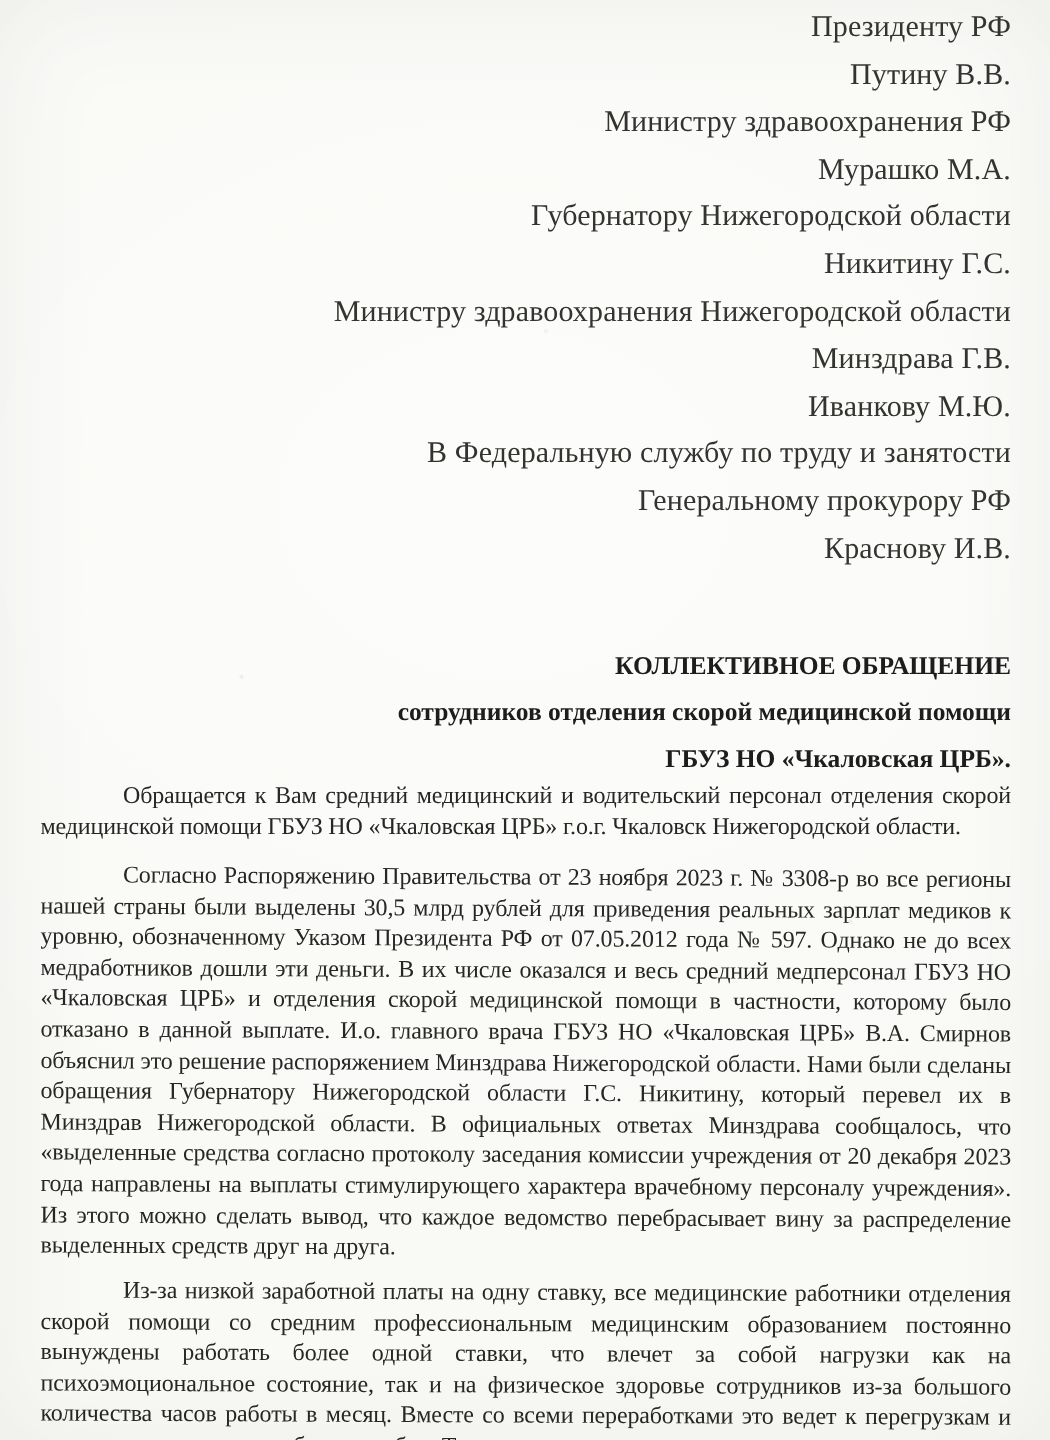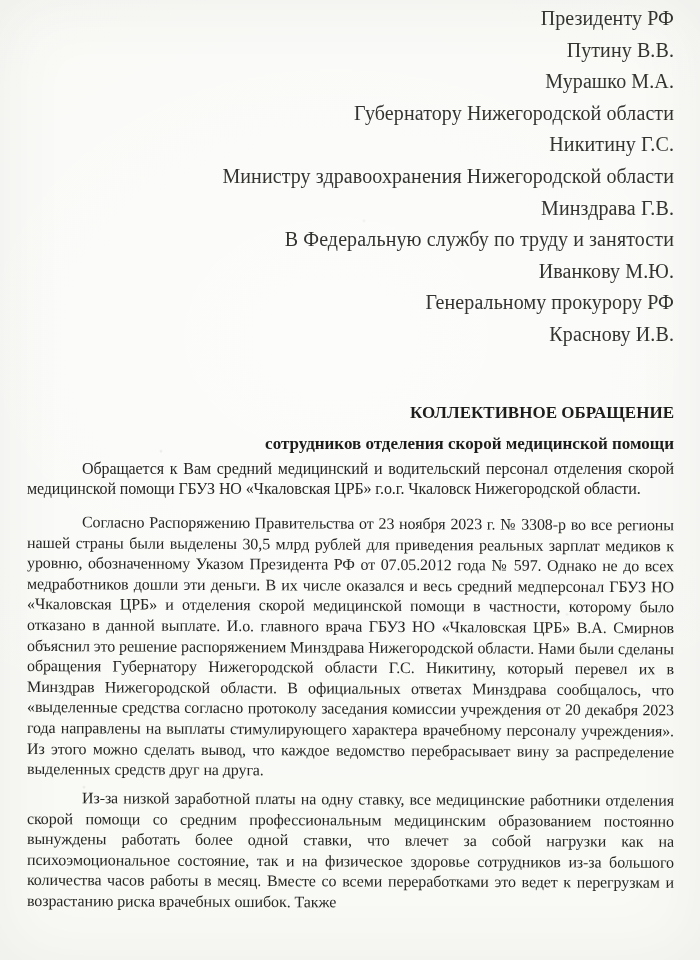--- a/index.html
+++ b/index.html
@@ -59,33 +59,35 @@
   .para-3 { margin-top: 9px;  transform: skewY(0.25deg); transform-origin: 0 0; }
 </style>
 </head>
 <body>
 
 <div class="page">
 
   <div class="addressees">
     <div>Президенту РФ</div>
     <div>Путину В.В.</div>
+    <div>Министру здравоохранения РФ</div>
     <div>Мурашко М.А.</div>
     <div>Губернатору Нижегородской области</div>
     <div>Никитину Г.С.</div>
     <div>Министру здравоохранения Нижегородской области</div>
     <div>Минздрава Г.В.</div>
+    <div>Иванкову М.Ю.</div>
     <div>В Федеральную службу по труду и занятости</div>
-    <div>Иванкову М.Ю.</div>
     <div>Генеральному прокурору РФ</div>
     <div>Краснову И.В.</div>
   </div>
 
   <div class="title-block">
     <div>КОЛЛЕКТИВНОЕ ОБРАЩЕНИЕ</div>
     <div>сотрудников отделения скорой медицинской помощи</div>
+    <div>ГБУЗ НО «Чкаловская ЦРБ».</div>
   </div>
 
   <p class="para para-1">Обращается к Вам средний медицинский и водительский персонал отделения скорой медицинской помощи ГБУЗ НО «Чкаловская ЦРБ» г.о.г. Чкаловск Нижегородской области.</p>
   <p class="para para-2">Согласно Распоряжению Правительства от 23 ноября 2023 г. № 3308-р во все регионы нашей страны были выделены 30,5 млрд рублей для приведения реальных зарплат медиков к уровню, обозначенному Указом Президента РФ от 07.05.2012 года № 597. Однако не до всех медработников дошли эти деньги. В их числе оказался и весь средний медперсонал ГБУЗ НО «Чкаловская ЦРБ» и отделения скорой медицинской помощи в частности, которому было отказано в данной выплате. И.о. главного врача ГБУЗ НО «Чкаловская ЦРБ» В.А. Смирнов объяснил это решение распоряжением Минздрава Нижегородской области. Нами были сделаны обращения Губернатору Нижегородской области Г.С. Никитину, который перевел их в Минздрав Нижегородской области. В официальных ответах Минздрава сообщалось, что «выделенные средства согласно протоколу заседания комиссии учреждения от 20 декабря 2023 года направлены на выплаты стимулирующего характера врачебному персоналу учреждения». Из этого можно сделать вывод, что каждое ведомство перебрасывает вину за распределение выделенных средств друг на друга.</p>
   <p class="para para-3">Из-за низкой заработной платы на одну ставку, все медицинские работники отделения скорой помощи со средним профессиональным медицинским образованием постоянно вынуждены работать более одной ставки, что влечет за собой нагрузки как на психоэмоциональное состояние, так и на физическое здоровье сотрудников из-за большого количества часов работы в месяц. Вместе со всеми переработками это ведет к перегрузкам и возрастанию риска врачебных ошибок. Также</p>
 
 </div>
 
 </body></html>

